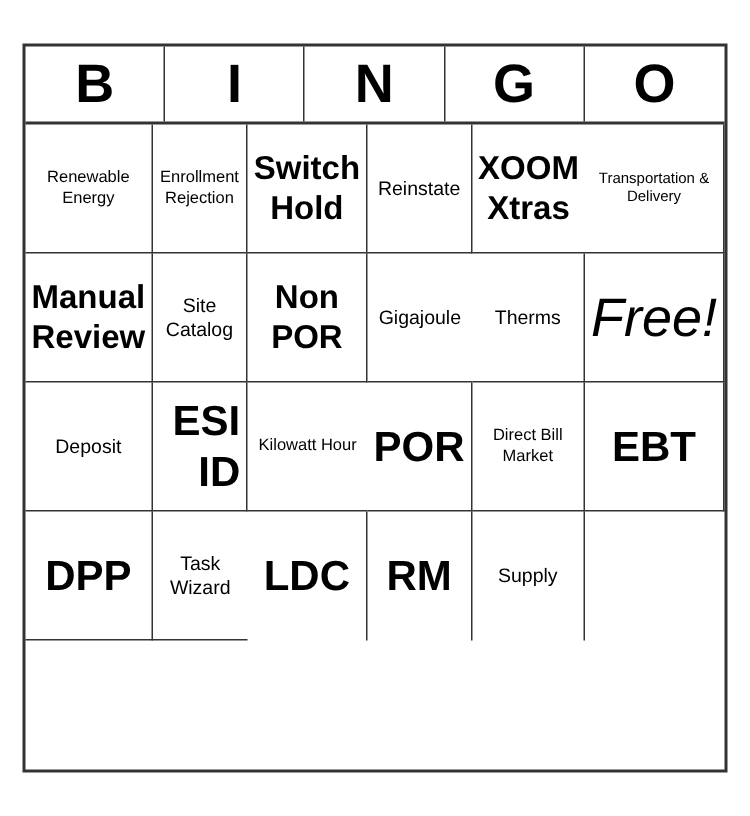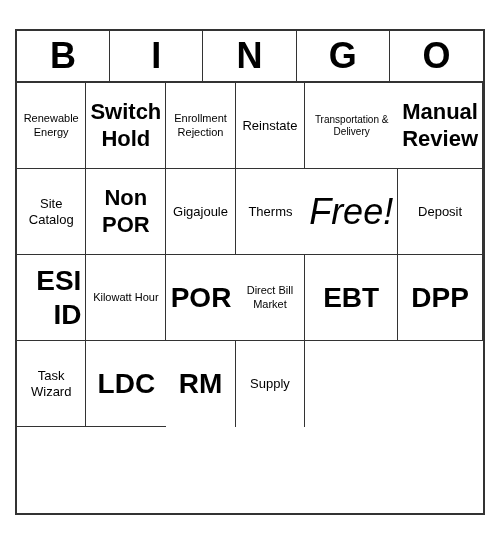--- a/index.html
+++ b/index.html
@@ -89,27 +89,30 @@
       <div class="bingo-header-cell">I</div>
       <div class="bingo-header-cell">N</div>
       <div class="bingo-header-cell">G</div>
       <div class="bingo-header-cell">O</div>
     </div>
   <div class="bingo-grid">
   <div class="bingo-cell">
         <span class="cell-small">Renewable Energy</span>
       </div>
       <div class="bingo-cell">
+        <span class="cell-small">Enrollment Rejection</span>
+      </div>
+      <div class="bingo-cell">
         <span class="cell-medium">Switch Hold</span>
       </div>
       <div class="bingo-cell">
-        <span class="cell-small">Enrollment Rejection</span>
+        <span>Reinstate</span>
       </div>
       <div class="bingo-cell">
-        <span>Reinstate</span>
+        <span class="cell-medium">XOOM Xtras</span>
       </div>
       <div class="bingo-cell">
         <span class="cell-small" style="font-size: 10px;">Transportation &amp; Delivery</span>
       </div>
       <div class="bingo-cell">
         <span class="cell-medium">Manual Review</span>
       </div>
       <div class="bingo-cell">
         <span>Site Catalog</span>
       </div>

